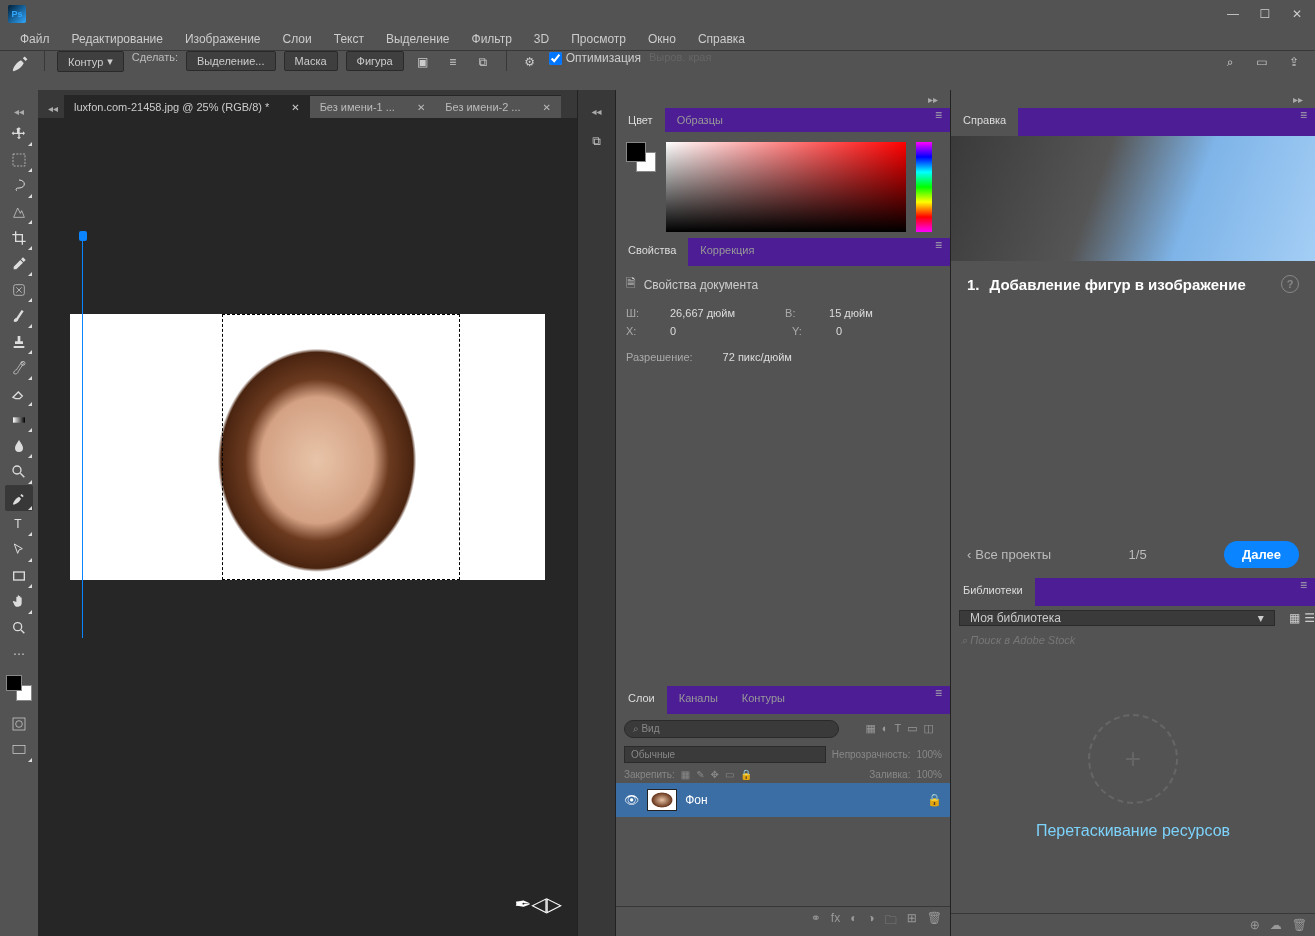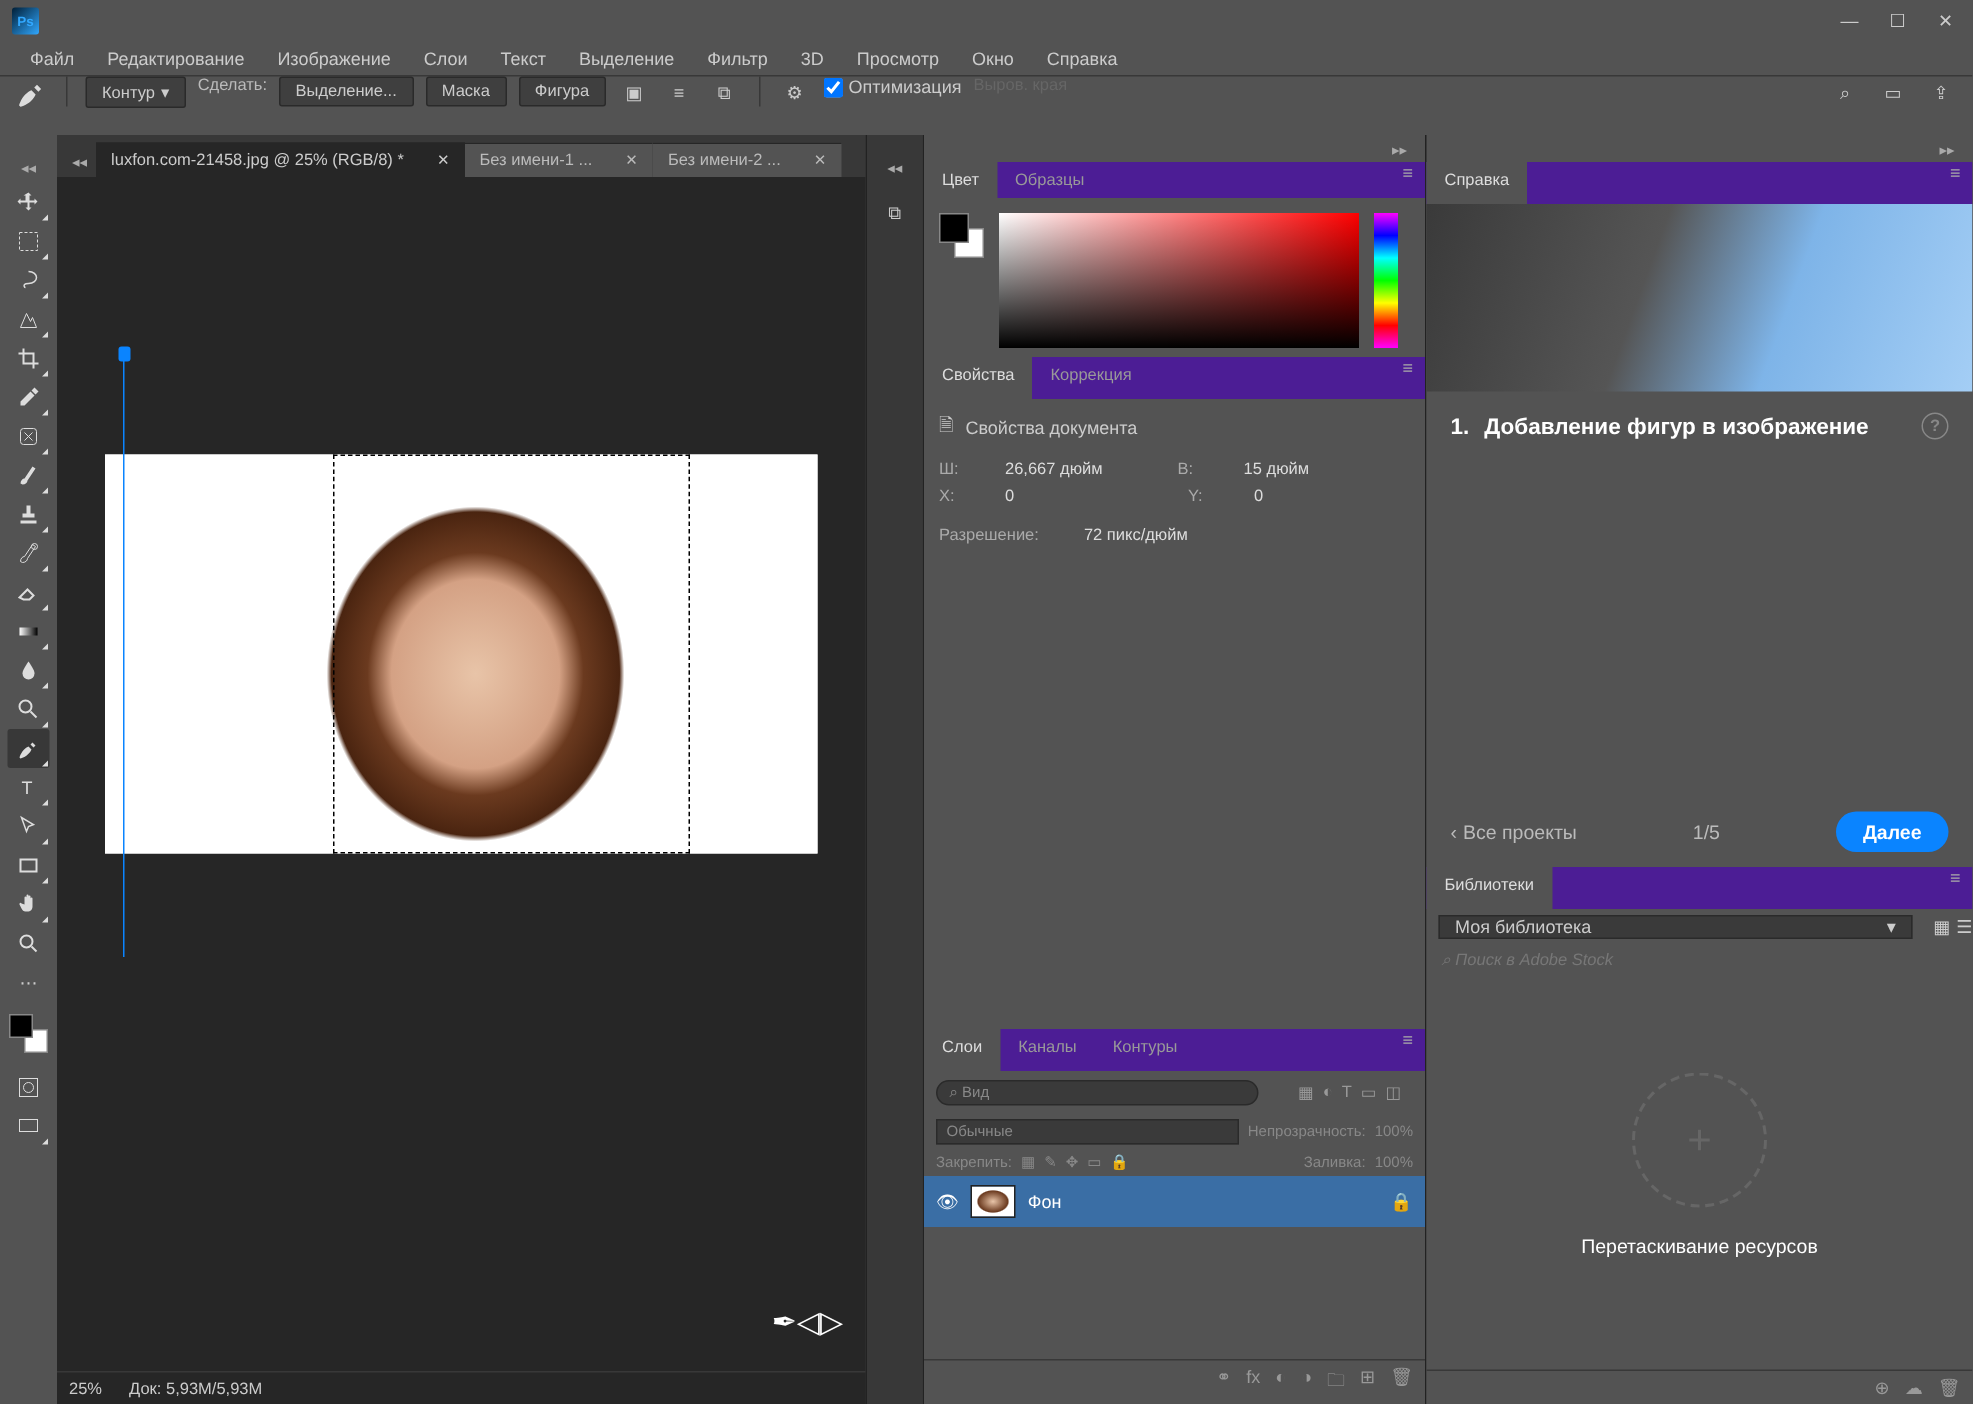--- a/index.html
+++ b/index.html
@@ -79,21 +79,21 @@
 .help-nav{display:flex;align-items:center;padding:10px 16px;margin-top:auto;font-size:13px;color:#bbb}
 .help-nav .back{display:flex;align-items:center;gap:4px;cursor:pointer}
 .help-nav .pages{margin:0 auto}
 .help-nav .next{background:#0a84ff;color:#fff;padding:6px 18px;border-radius:14px;cursor:pointer;font-weight:bold}
 .lib-select{display:flex;align-items:center;background:#3a3a3a;padding:0 10px;margin:4px 8px;border:1px solid #2a2a2a}
 .lib-select .chev{margin-left:auto}
 .lib-view{display:flex;gap:4px;margin-left:6px}
 .lib-search{background:transparent;padding:4px 10px;color:#777;font-size:11px;font-style:italic}
 .lib-drop{flex:1;display:flex;flex-direction:column;align-items:center;justify-content:center;padding:20px;color:#888;text-align:center}
 .lib-circle{width:90px;height:90px;border:2px dashed #666;border-radius:50%;display:flex;align-items:center;justify-content:center;font-size:28px;color:#666;margin-bottom:18px}
-.lib-drop-title{color:#ffffff;font-size:13px;margin-bottom:10px}
+.lib-drop-title{color:#7dd3fc;font-size:16px;margin-bottom:10px}
 .lib-drop-text{font-size:11px;line-height:1.5;max-width:260px}
 .sep{width:1px;height:20px;background:#383838;margin:0 4px}
 .spacer{flex:1}
 </style>
 </head>
 <body>
 
 <div class="titlebar">
   <div class="ps-logo">
       <span>Ps</span>
@@ -321,24 +321,20 @@
     </div>
     <div class="canvas-viewport">
       <div class="canvas-img">
         <div class="face-placeholder"></div>
         <div class="selection-marquee"></div>
       </div>
       <div class="pen-anchor"></div>
       <div class="pen-line"></div>
       <div class="pen-cursor">✒◁▷</div>
     </div>
-    <div class="statusbar">
-      <span>25%</span>
-      <span><span>Док:</span> <span>5,93M/5,93M</span></span>
-    </div>
   </div>
 
   <div class="panel-collapsed">
     <div class="collapse-btn">◂◂</div>
     <div class="ic">⧉</div>
   </div>
 
   <div class="panels-mid">
     <div style="text-align:right;padding:2px 6px"><span class="collapse-btn">▸▸</span></div>
 

